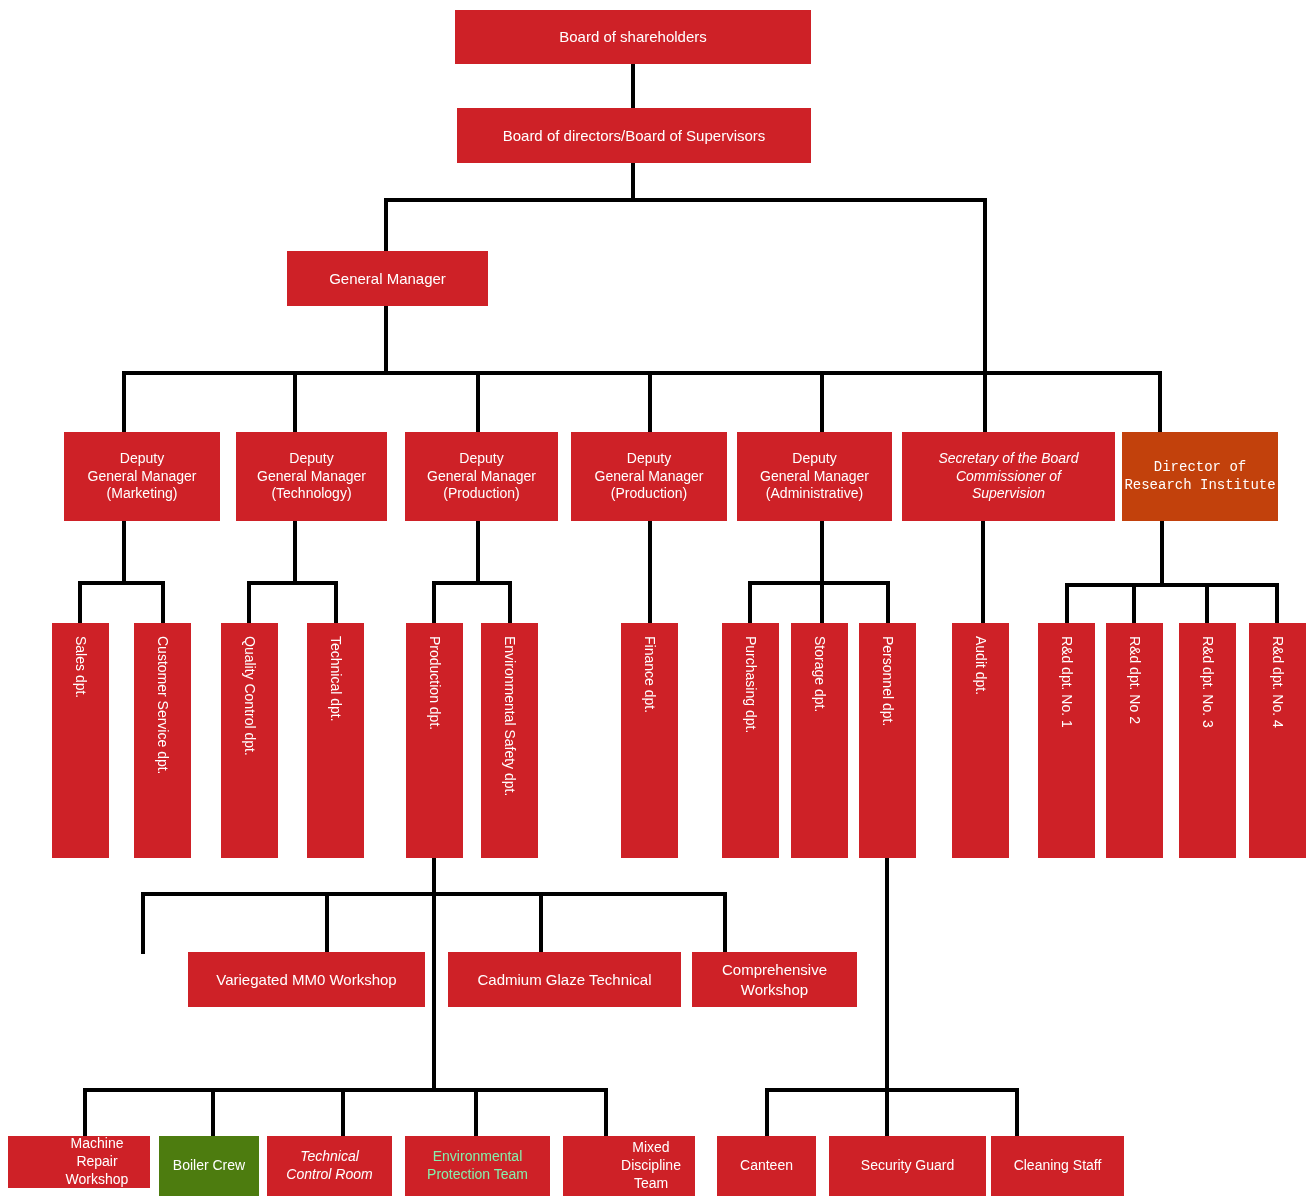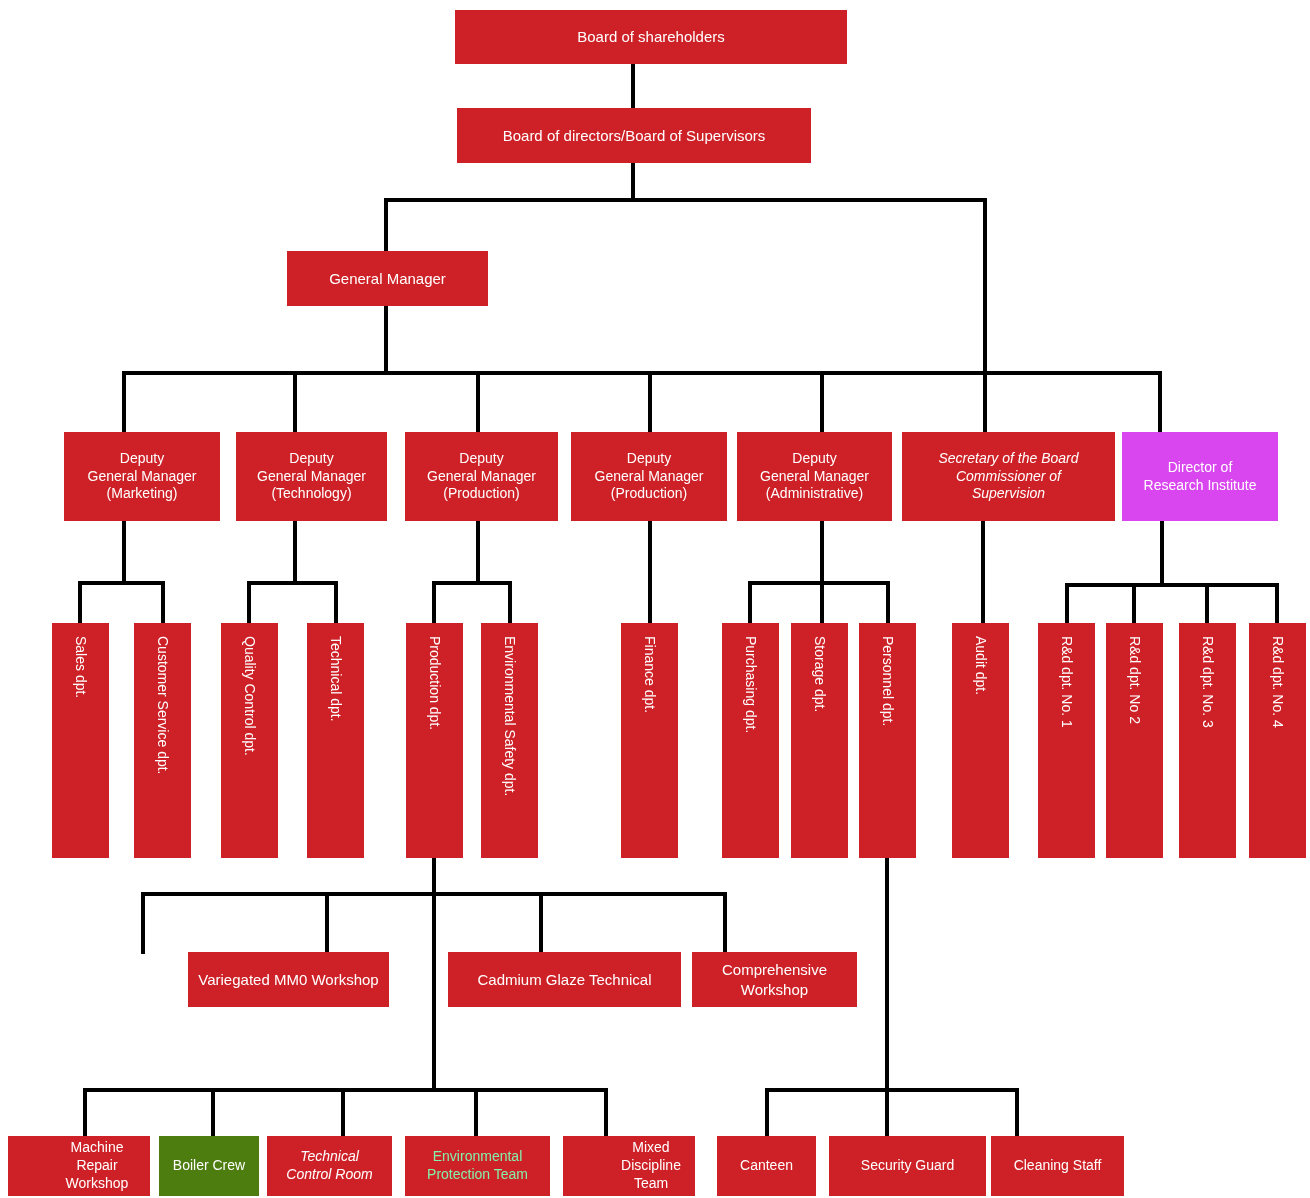--- a/index.html
+++ b/index.html
@@ -76,21 +76,21 @@
       <polyline points="143,954 143,894 725,894 725,954" fill="none" stroke="#000000" stroke-width="4" stroke-linejoin="miter"></polyline>
       <polyline points="327,894 327,954" fill="none" stroke="#000000" stroke-width="4" stroke-linejoin="miter"></polyline>
       <polyline points="541,894 541,954" fill="none" stroke="#000000" stroke-width="4" stroke-linejoin="miter"></polyline>
       <polyline points="85,1138 85,1090 606,1090 606,1138" fill="none" stroke="#000000" stroke-width="4" stroke-linejoin="miter"></polyline>
       <polyline points="213,1090 213,1138" fill="none" stroke="#000000" stroke-width="4" stroke-linejoin="miter"></polyline>
       <polyline points="343,1090 343,1138" fill="none" stroke="#000000" stroke-width="4" stroke-linejoin="miter"></polyline>
       <polyline points="476,1090 476,1138" fill="none" stroke="#000000" stroke-width="4" stroke-linejoin="miter"></polyline>
       <polyline points="887,856 887,1138" fill="none" stroke="#000000" stroke-width="4" stroke-linejoin="miter"></polyline>
       <polyline points="767,1138 767,1090 1017,1090 1017,1138" fill="none" stroke="#000000" stroke-width="4" stroke-linejoin="miter"></polyline>
     </svg>
-<div class="box h lvl-board" style="left: 455px; top: 10px; width: 392px; height: 54px; background: rgb(206, 33, 39); color: rgb(255, 255, 255);">
+<div class="box h lvl-board" style="left: 455px; top: 10px; width: 356px; height: 54px; background: rgb(206, 33, 39); color: rgb(255, 255, 255);">
       <span class="label">Board of shareholders</span>
     </div>
     <div class="box h lvl-board" style="left: 457px; top: 108px; width: 354px; height: 55px; background: rgb(206, 33, 39); color: rgb(255, 255, 255);">
       <span class="label">Board of directors/Board of Supervisors</span>
     </div>
     <div class="box h lvl-executive" style="left: 287px; top: 251px; width: 201px; height: 55px; background: rgb(206, 33, 39); color: rgb(255, 255, 255);">
       <span class="label">General Manager</span>
     </div>
     <div class="box h lvl-management" style="left: 64px; top: 432px; width: 156px; height: 89px; background: rgb(206, 33, 39); color: rgb(255, 255, 255);">
       <span class="label">Deputy
@@ -115,21 +115,21 @@
     <div class="box h lvl-management" style="left: 737px; top: 432px; width: 155px; height: 89px; background: rgb(206, 33, 39); color: rgb(255, 255, 255);">
       <span class="label">Deputy
 General Manager
 (Administrative)</span>
     </div>
     <div class="box h lvl-management" style="left: 902px; top: 432px; width: 213px; height: 89px; background: rgb(206, 33, 39); color: rgb(255, 255, 255); font-style: italic;">
       <span class="label">Secretary of the Board
 Commissioner of
 Supervision</span>
     </div>
-    <div class="box h lvl-management" style="left: 1122px; top: 432px; width: 156px; height: 89px; background: #d946ef; color: rgb(255, 255, 255);">
+    <div class="box h lvl-management" style="left: 1122px; top: 432px; width: 156px; height: 89px; background: #c2410c; color: rgb(255, 255, 255); font-family: Liberation Mono, monospace;">
       <span class="label">Director of
 Research Institute</span>
     </div>
     <div class="box v lvl-department" style="left: 52px; top: 623px; width: 57px; height: 235px; background: rgb(206, 33, 39); color: rgb(255, 255, 255);">
       <span class="label">Sales dpt.</span>
     </div>
     <div class="box v lvl-department" style="left: 134px; top: 623px; width: 57px; height: 235px; background: rgb(206, 33, 39); color: rgb(255, 255, 255);">
       <span class="label">Customer Service dpt.</span>
     </div>
     <div class="box v lvl-department" style="left: 221px; top: 623px; width: 57px; height: 235px; background: rgb(206, 33, 39); color: rgb(255, 255, 255);">
@@ -164,31 +164,31 @@
     </div>
     <div class="box v lvl-department" style="left: 1106px; top: 623px; width: 57px; height: 235px; background: rgb(206, 33, 39); color: rgb(255, 255, 255);">
       <span class="label">R&amp;d dpt. No 2</span>
     </div>
     <div class="box v lvl-department" style="left: 1179px; top: 623px; width: 57px; height: 235px; background: rgb(206, 33, 39); color: rgb(255, 255, 255);">
       <span class="label">R&amp;d dpt. No. 3</span>
     </div>
     <div class="box v lvl-department" style="left: 1249px; top: 623px; width: 57px; height: 235px; background: rgb(206, 33, 39); color: rgb(255, 255, 255);">
       <span class="label">R&amp;d dpt. No. 4</span>
     </div>
-    <div class="box h lvl-workshop" style="left: 188px; top: 952px; width: 201px; height: 55px; background: rgb(206, 33, 39); color: rgb(255, 255, 255);">
+    <div class="box h lvl-workshop" style="left: 188px; top: 952px; width: 237px; height: 55px; background: rgb(206, 33, 39); color: rgb(255, 255, 255);">
       <span class="label">Variegated MM0 Workshop</span>
     </div>
     <div class="box h lvl-workshop" style="left: 448px; top: 952px; width: 233px; height: 55px; background: rgb(206, 33, 39); color: rgb(255, 255, 255);">
       <span class="label">Cadmium Glaze Technical</span>
     </div>
     <div class="box h lvl-workshop" style="left: 692px; top: 952px; width: 165px; height: 55px; background: rgb(206, 33, 39); color: rgb(255, 255, 255);">
       <span class="label">Comprehensive
 Workshop</span>
     </div>
-    <div class="box h lvl-team" style="left: 8px; top: 1136px; width: 142px; height: 60px; background: rgb(206, 33, 39); color: rgb(255, 255, 255); padding-left: 36px;">
+    <div class="box h lvl-team" style="left: 8px; top: 1136px; width: 142px; height: 52px; background: rgb(206, 33, 39); color: rgb(255, 255, 255); padding-left: 36px;">
       <span class="label">Machine
 Repair Workshop</span>
     </div>
     <div class="box h lvl-team" style="left: 159px; top: 1136px; width: 100px; height: 60px; background: #4d7c0f; color: rgb(255, 255, 255);">
       <span class="label">Boiler Crew</span>
     </div>
     <div class="box h lvl-team" style="left: 267px; top: 1136px; width: 125px; height: 60px; background: rgb(206, 33, 39); color: rgb(255, 255, 255); font-style: italic;">
       <span class="label">Technical
 Control Room</span>
     </div>

